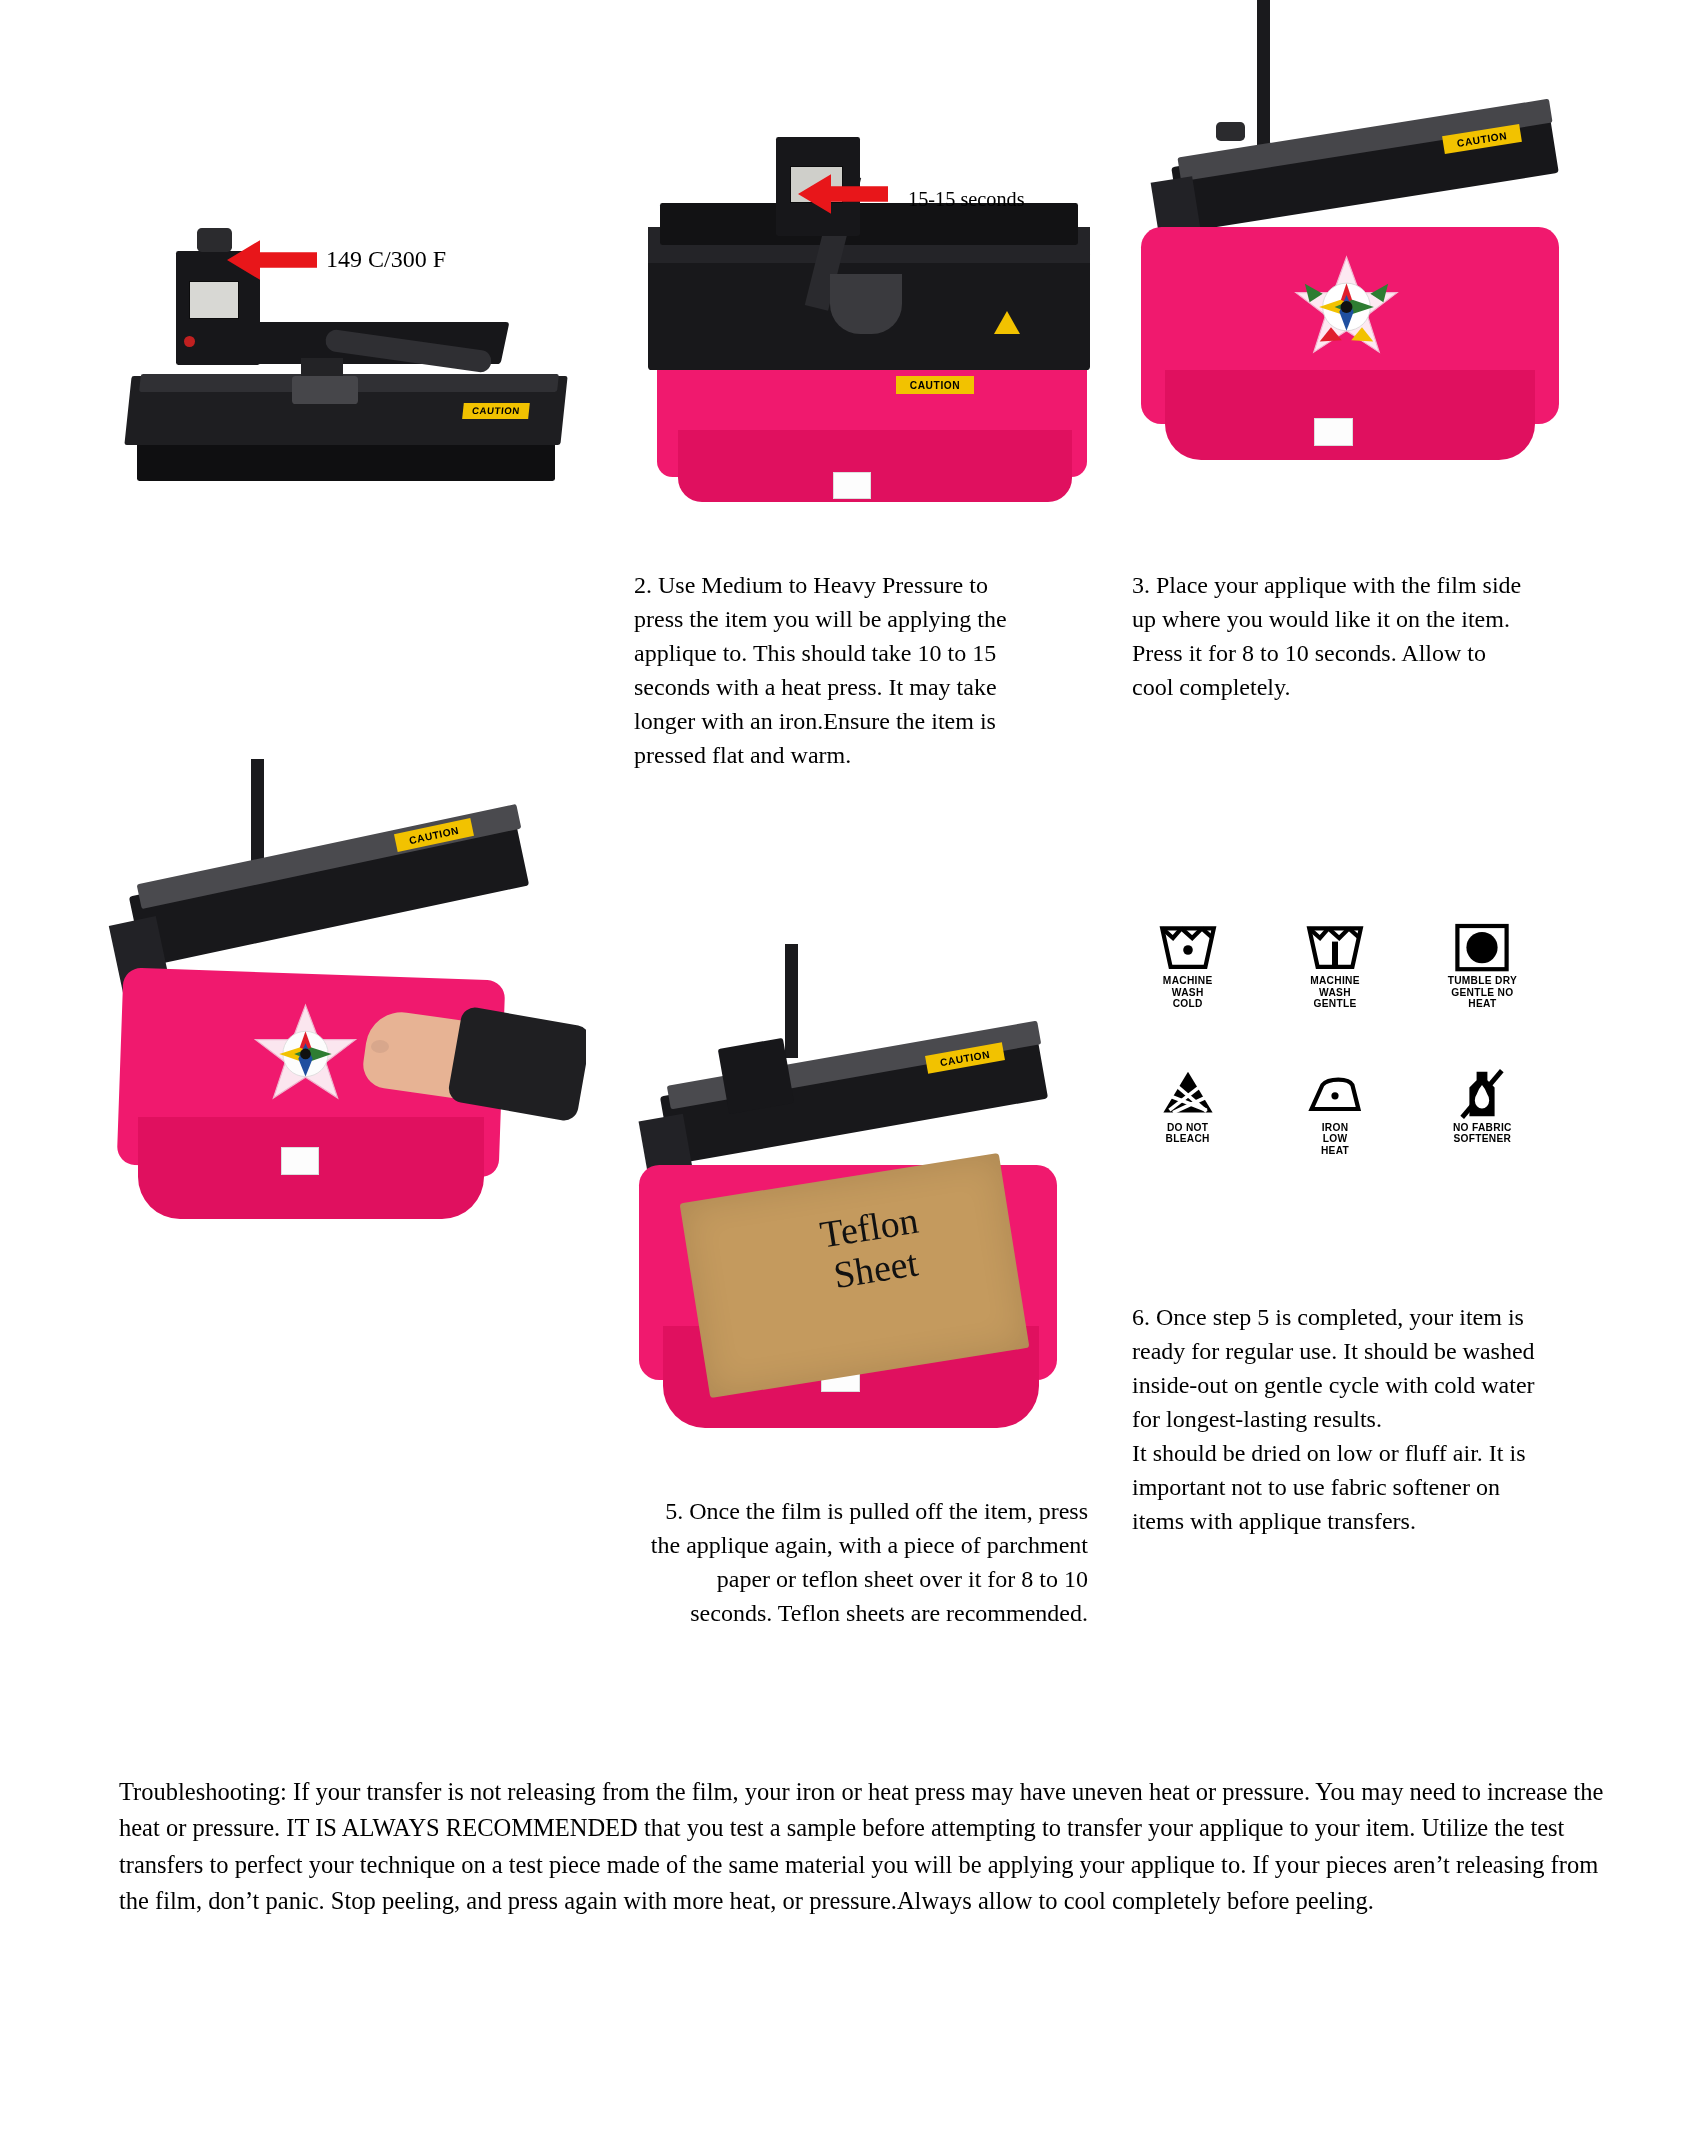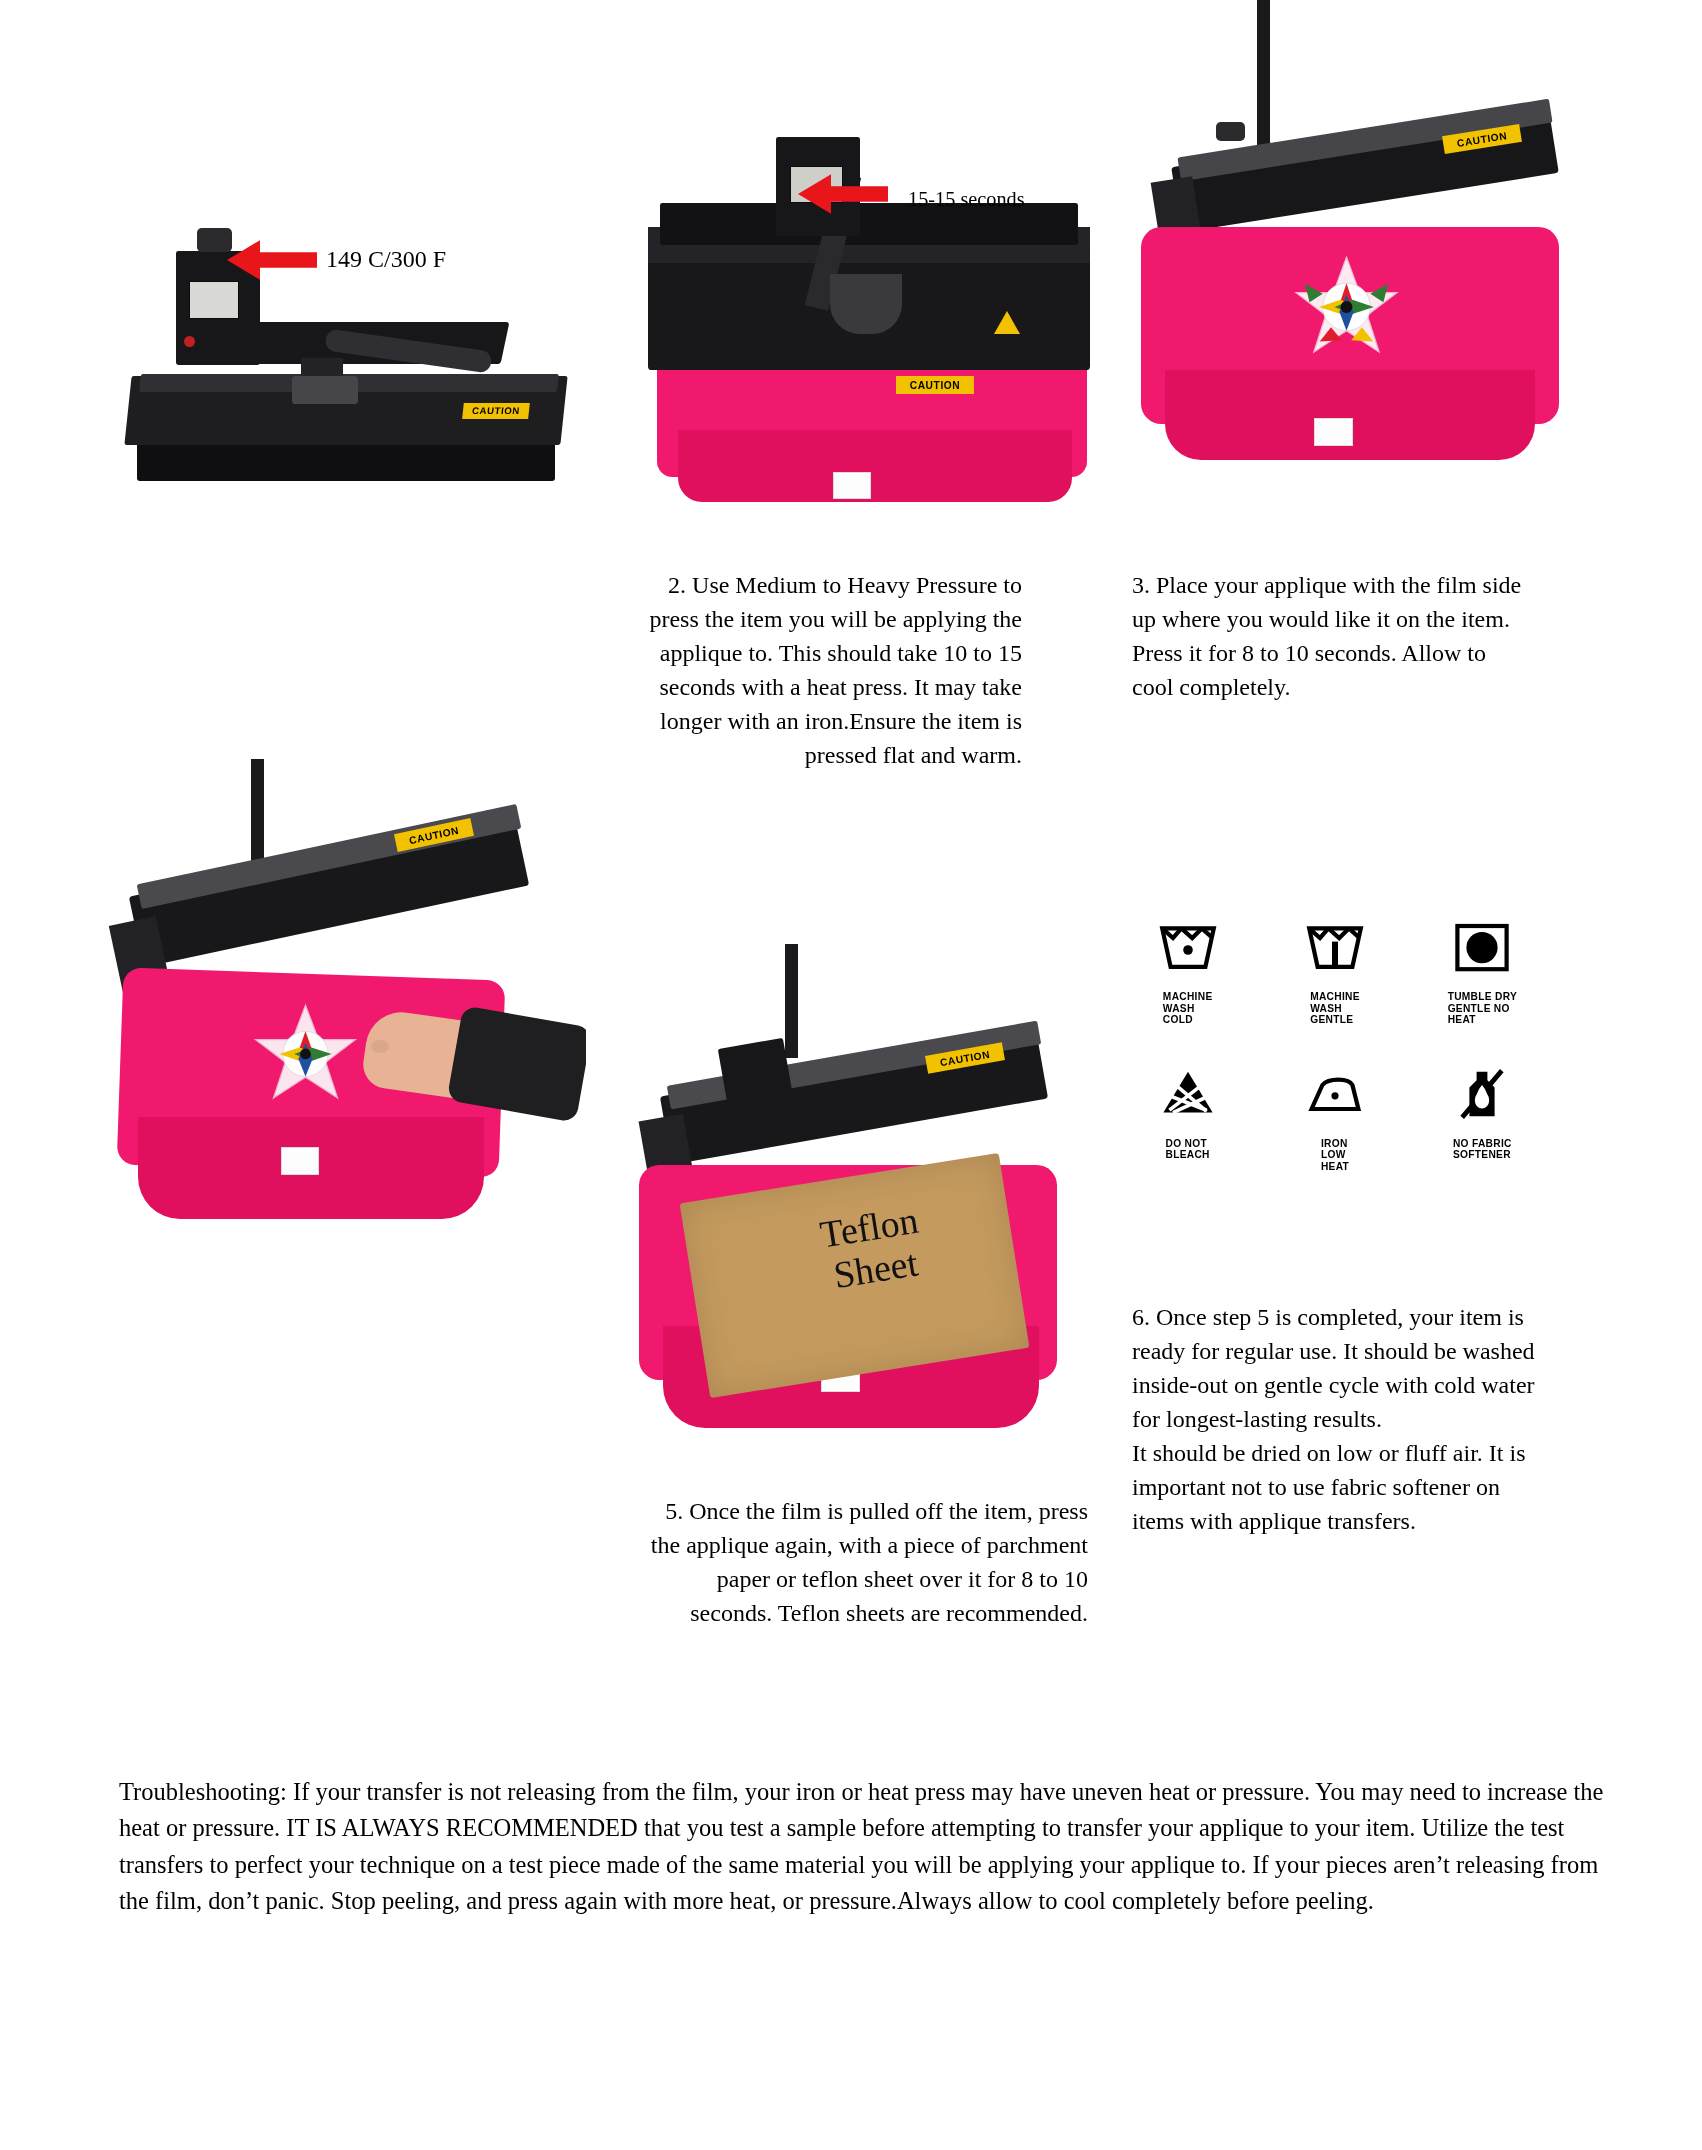--- a/index.html
+++ b/index.html
@@ -118,22 +118,23 @@
     display: flex;
     flex-direction: column;
     align-items: center;
     justify-content: flex-start;
   }
   .care-label {
     font-family: "Liberation Sans", sans-serif;
     font-size: 10.2px;
     font-weight: bold;
     line-height: 1.15;
+    text-align: center;
     letter-spacing: 0.3px;
-    margin-top: 17px;
+    margin-top: 1px;
     color: #000;
   }
   .teflon-text {
     position: absolute;
     font-family: "Liberation Serif", serif;
     font-size: 38px;
     color: #111;
     text-align: center;
     transform: rotate(-9deg);
     line-height: 1.1;
@@ -188,21 +189,21 @@
     <div class="abs" style="left:105px; top:179px; width:105px; height:24px; background:transparent; color:#5aa7d8; font-family:'Liberation Sans',sans-serif; font-size:15.5px; letter-spacing:0.6px;">&nbsp;</div>
     <div class="caution" style="left:272px; top:239px; width:78px; height:18px; font-size:10.2px;">CAUTION</div>
     <div class="abs" style="left:370px; top:174px; width:0; height:0; border-left:13px solid transparent; border-right:13px solid transparent; border-bottom:23px solid #f2c200;"></div>
   </div>
 
   <svg class="arrow-red" style="left:798px; top:173px; width:90px; height:42px;" viewBox="0 0 150 70">
     <polygon points="0,35 55,2 55,22 150,22 150,48 55,48 55,68" fill="#e8161a"></polygon>
   </svg>
   <div class="annot abs" style="left:908px; top:186px; width:239px; font-size:20.3px;">15-15 seconds</div>
 
-  <div class="step-text abs" style="left:634px; top:568px; width:388px;text-align:right;">2. Use Medium to Heavy Pressure to press the item you will be applying the applique to. This should take 10 to 15 seconds with a heat press. It may take longer with an iron.Ensure the item is pressed flat and warm.</div>
+  <div class="step-text abs" style="left:634px; top:568px; width:388px;">2. Use Medium to Heavy Pressure to press the item you will be applying the applique to. This should take 10 to 15 seconds with a heat press. It may take longer with an iron.Ensure the item is pressed flat and warm.</div>
 
   <div class="photo" style="left:1108px; top:0px; width:490px; height:538px;">
 
     <div class="press-dark" style="left:149px; top:0px; width:13px; height:149px; background:#1a1a1d;"></div>
 
     <div class="press-dark" style="left:66px; top:137px; width:382px; height:66px; background:#17171a; transform:rotate(-9deg); border-radius:3.6px;"></div>
     <div class="press-mid" style="left:69px; top:128px; width:376px; height:24px; background:#46464a; transform:rotate(-9deg); border-radius:2.4px;"></div>
     <div class="caution" style="left:335px; top:130px; width:78px; height:18px; font-size:10.2px; transform:rotate(-9deg);">CAUTION</div>
     <div class="press-dark" style="left:48px; top:179px; width:42px; height:72px; background:#222226; transform:rotate(-9deg);"></div>
     <div class="abs" style="left:108px; top:122px; width:29px; height:19px; background:#2b2b2e; border-radius:4.8px;"></div>

